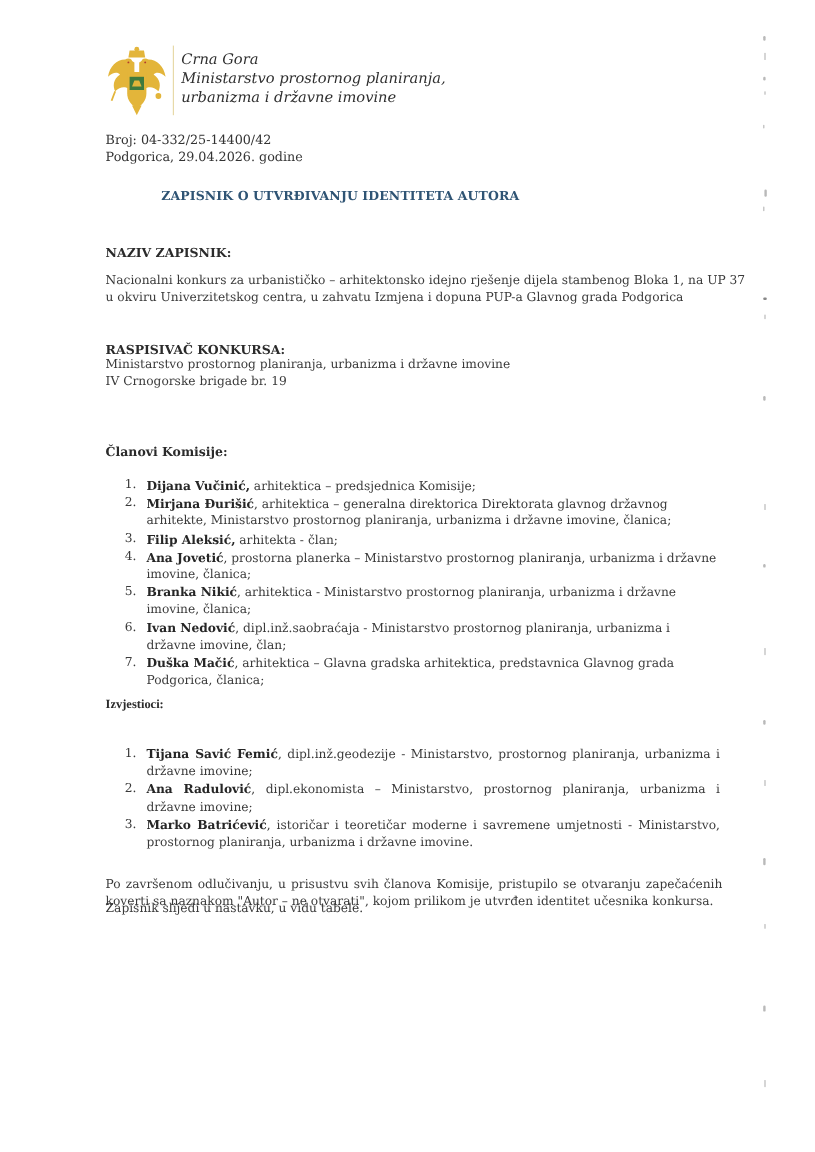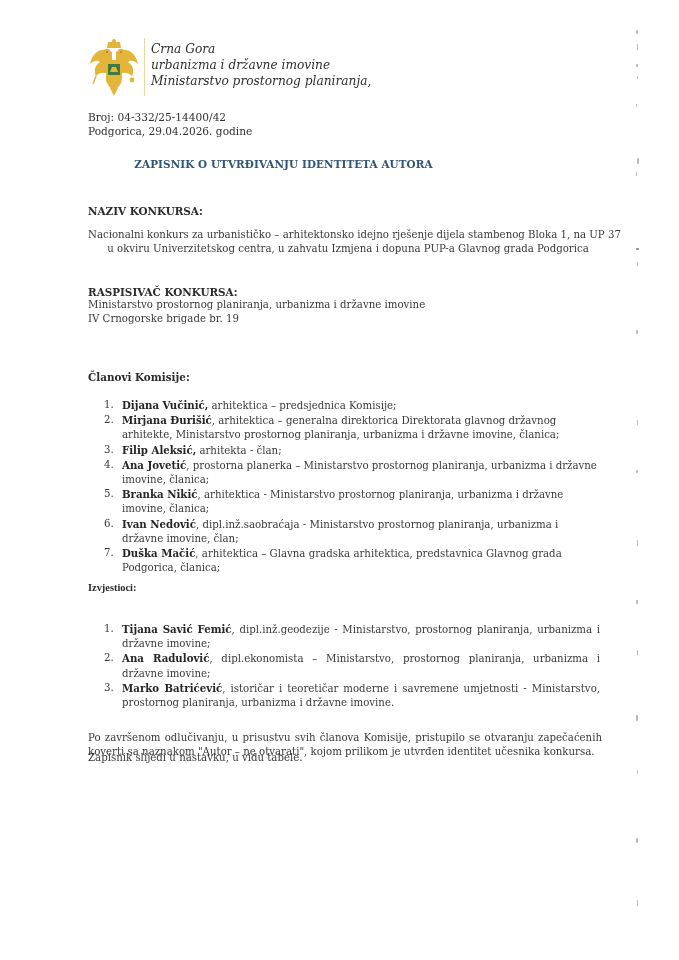--- a/index.html
+++ b/index.html
@@ -52,34 +52,34 @@
       <path d="M22 50 L26 58 L30 50 Z" fill="#e3b53a"></path>
 
       <circle cx="44" cy="42" r="2.4" fill="#e3b53a"></circle>
       <path d="M8 38 L5 46" stroke="#e3b53a" stroke-width="1.5"></path>
       <circle cx="19" cy="14" r="0.8" fill="#b33a2c"></circle>
       <circle cx="33" cy="14" r="0.8" fill="#b33a2c"></circle>
     </svg>
     <div class="header-divider"></div>
     <div class="header-text">
       <div>Crna Gora</div>
+      <div>Ministarstvo prostornog planiranja,</div>
       <div>urbanizma i državne imovine</div>
-      <div>Ministarstvo prostornog planiranja,</div>
     </div>
   </div>
 
   <div class="ref">
     <div>Broj: 04-332/25-14400/42</div>
     <div>Podgorica, 29.04.2026. godine</div>
   </div>
 
   <div class="title">ZAPISNIK O UTVRĐIVANJU IDENTITETA AUTORA</div>
 
-  <div class="h" style="top:205px;">NAZIV KONKURSA:</div>
-  <div class="p" style="top:228px; width:520px;text-align:center;">
+  <div class="h" style="top:205px;">NAZIV ZAPISNIK:</div>
+  <div class="p" style="top:228px; width:520px;">
     <div style="white-space:nowrap;">Nacionalni konkurs za urbanističko – arhitektonsko idejno rješenje dijela stambenog Bloka 1, na UP 37</div>
     <div>u okviru Univerzitetskog centra, u zahvatu Izmjena i dopuna PUP-a Glavnog grada Podgorica</div>
   </div>
 
   <div class="h" style="top:286px;">RASPISIVAČ KONKURSA:</div>
   <div class="p" style="top:298px; line-height:14.2px;">
     <div>Ministarstvo prostornog planiranja, urbanizma i državne imovine</div>
     <div>IV Crnogorske brigade br. 19</div>
   </div>
 

